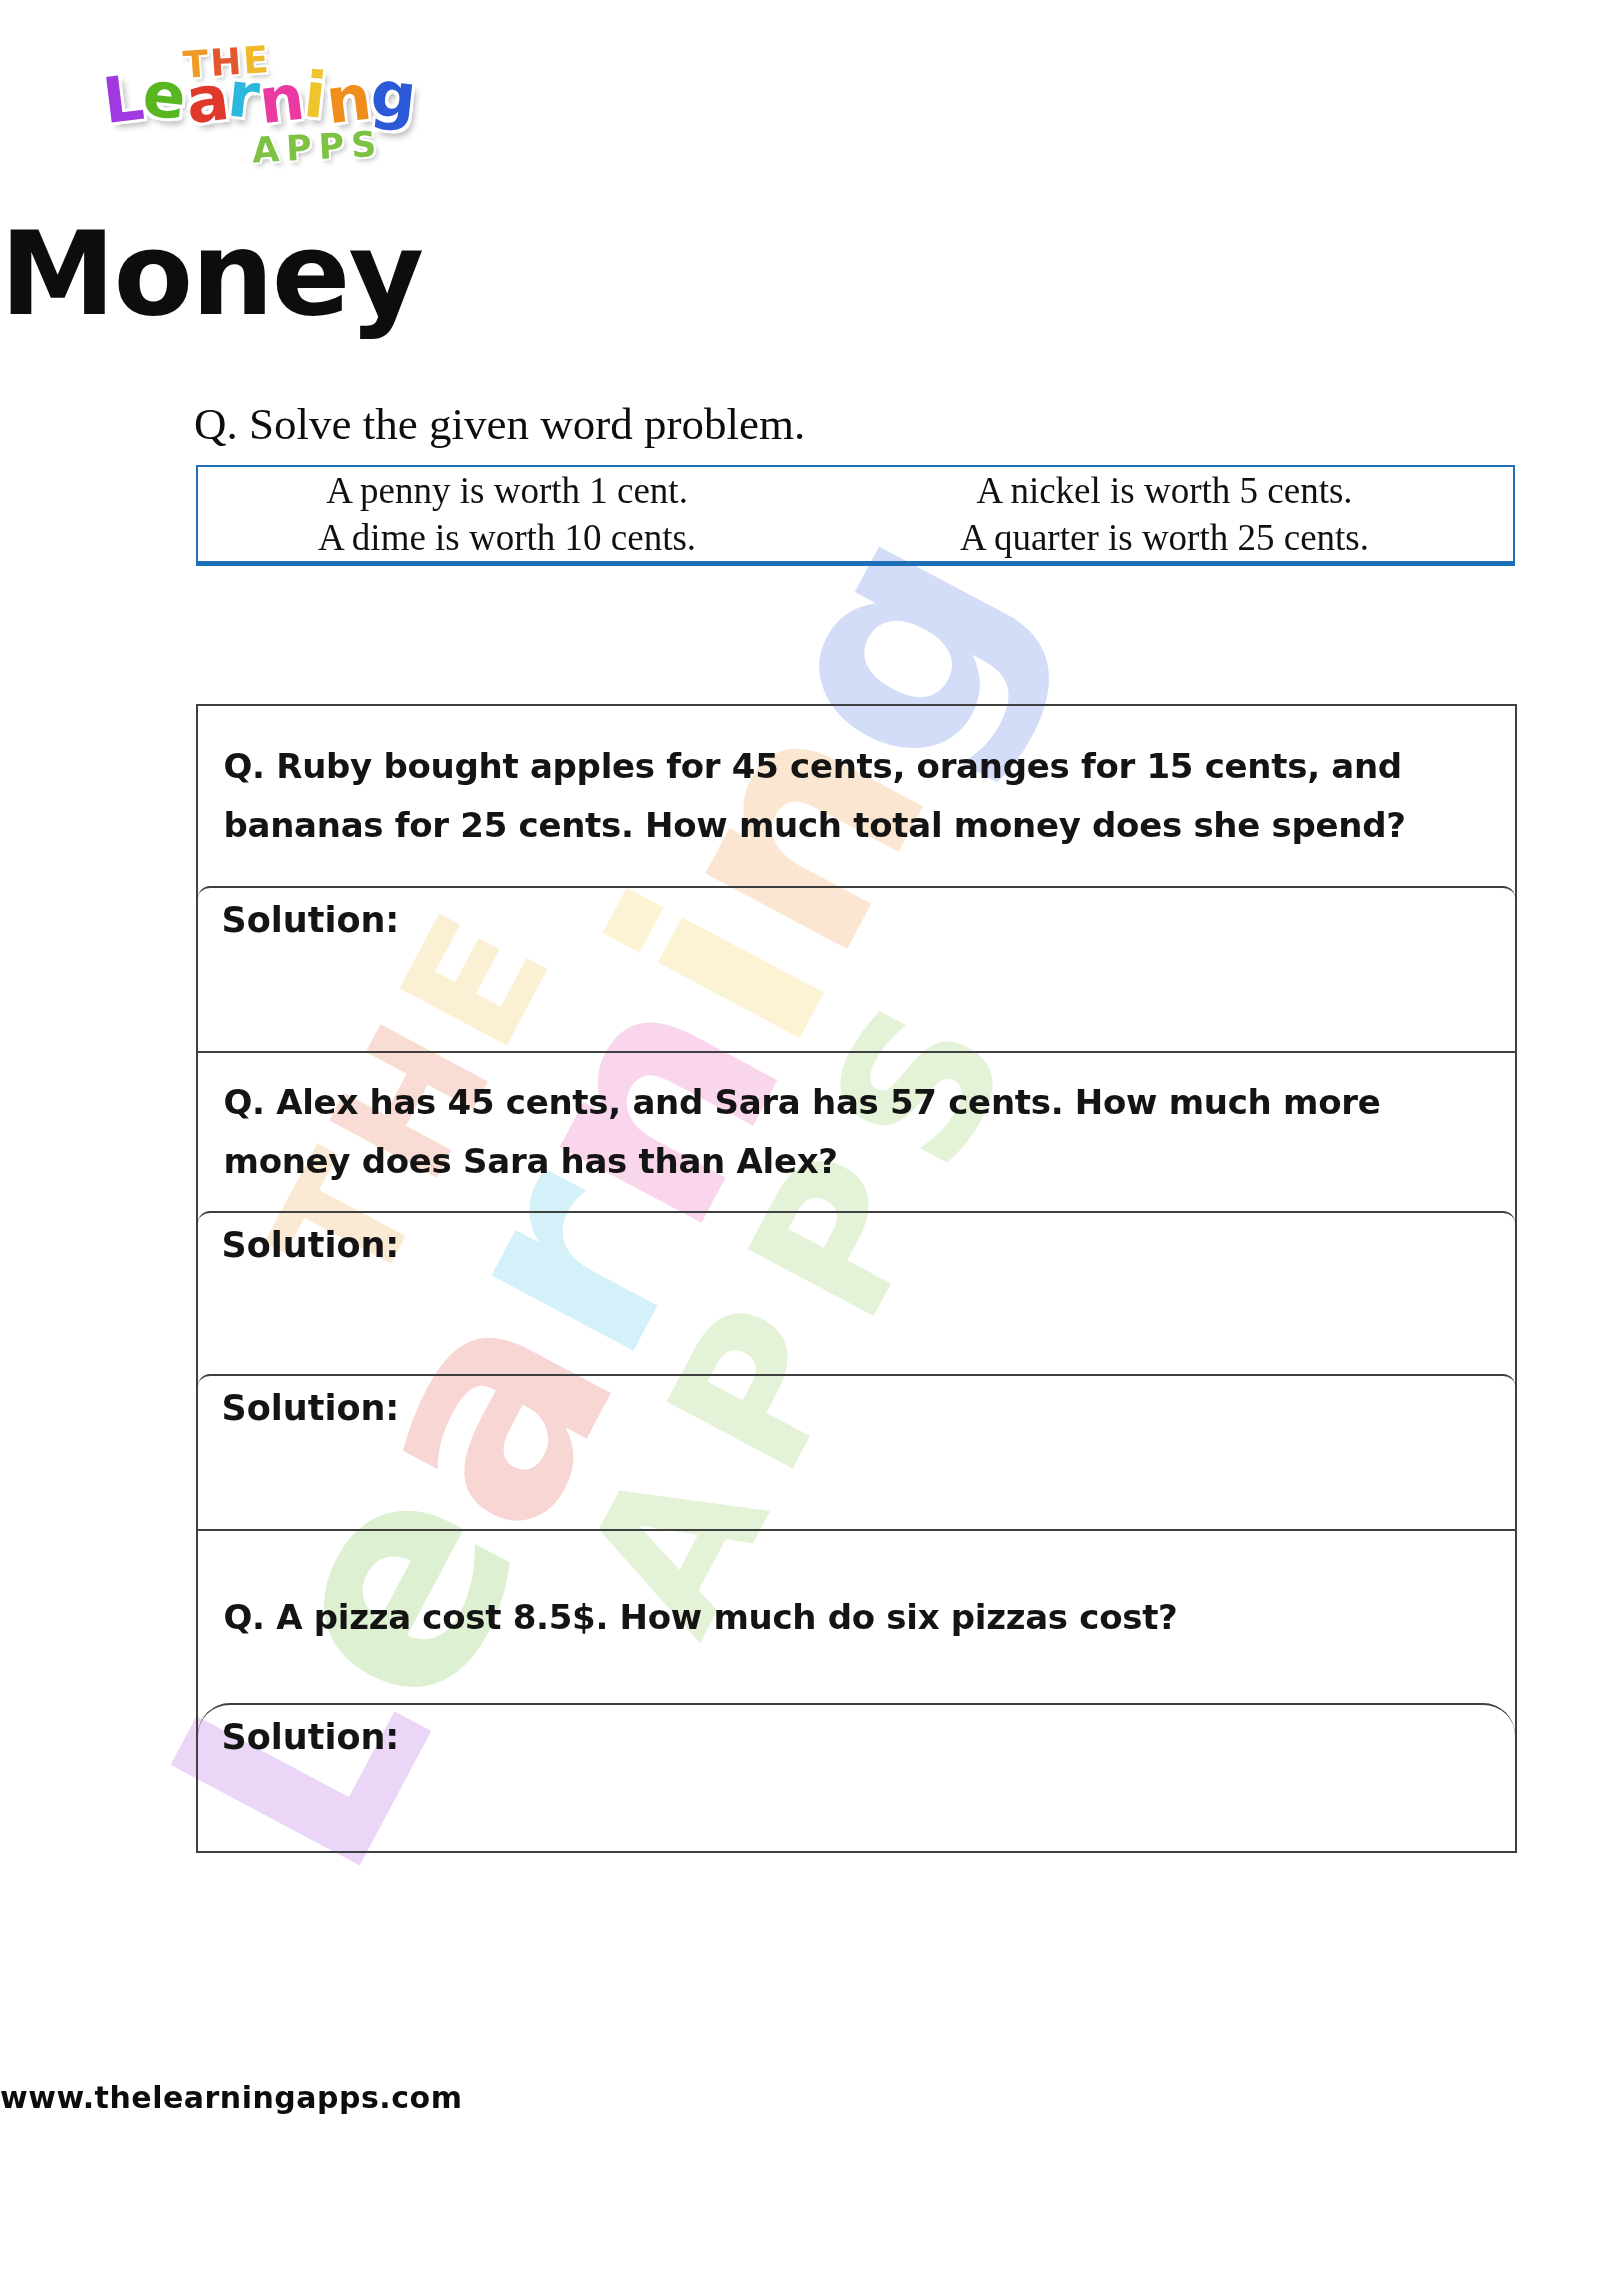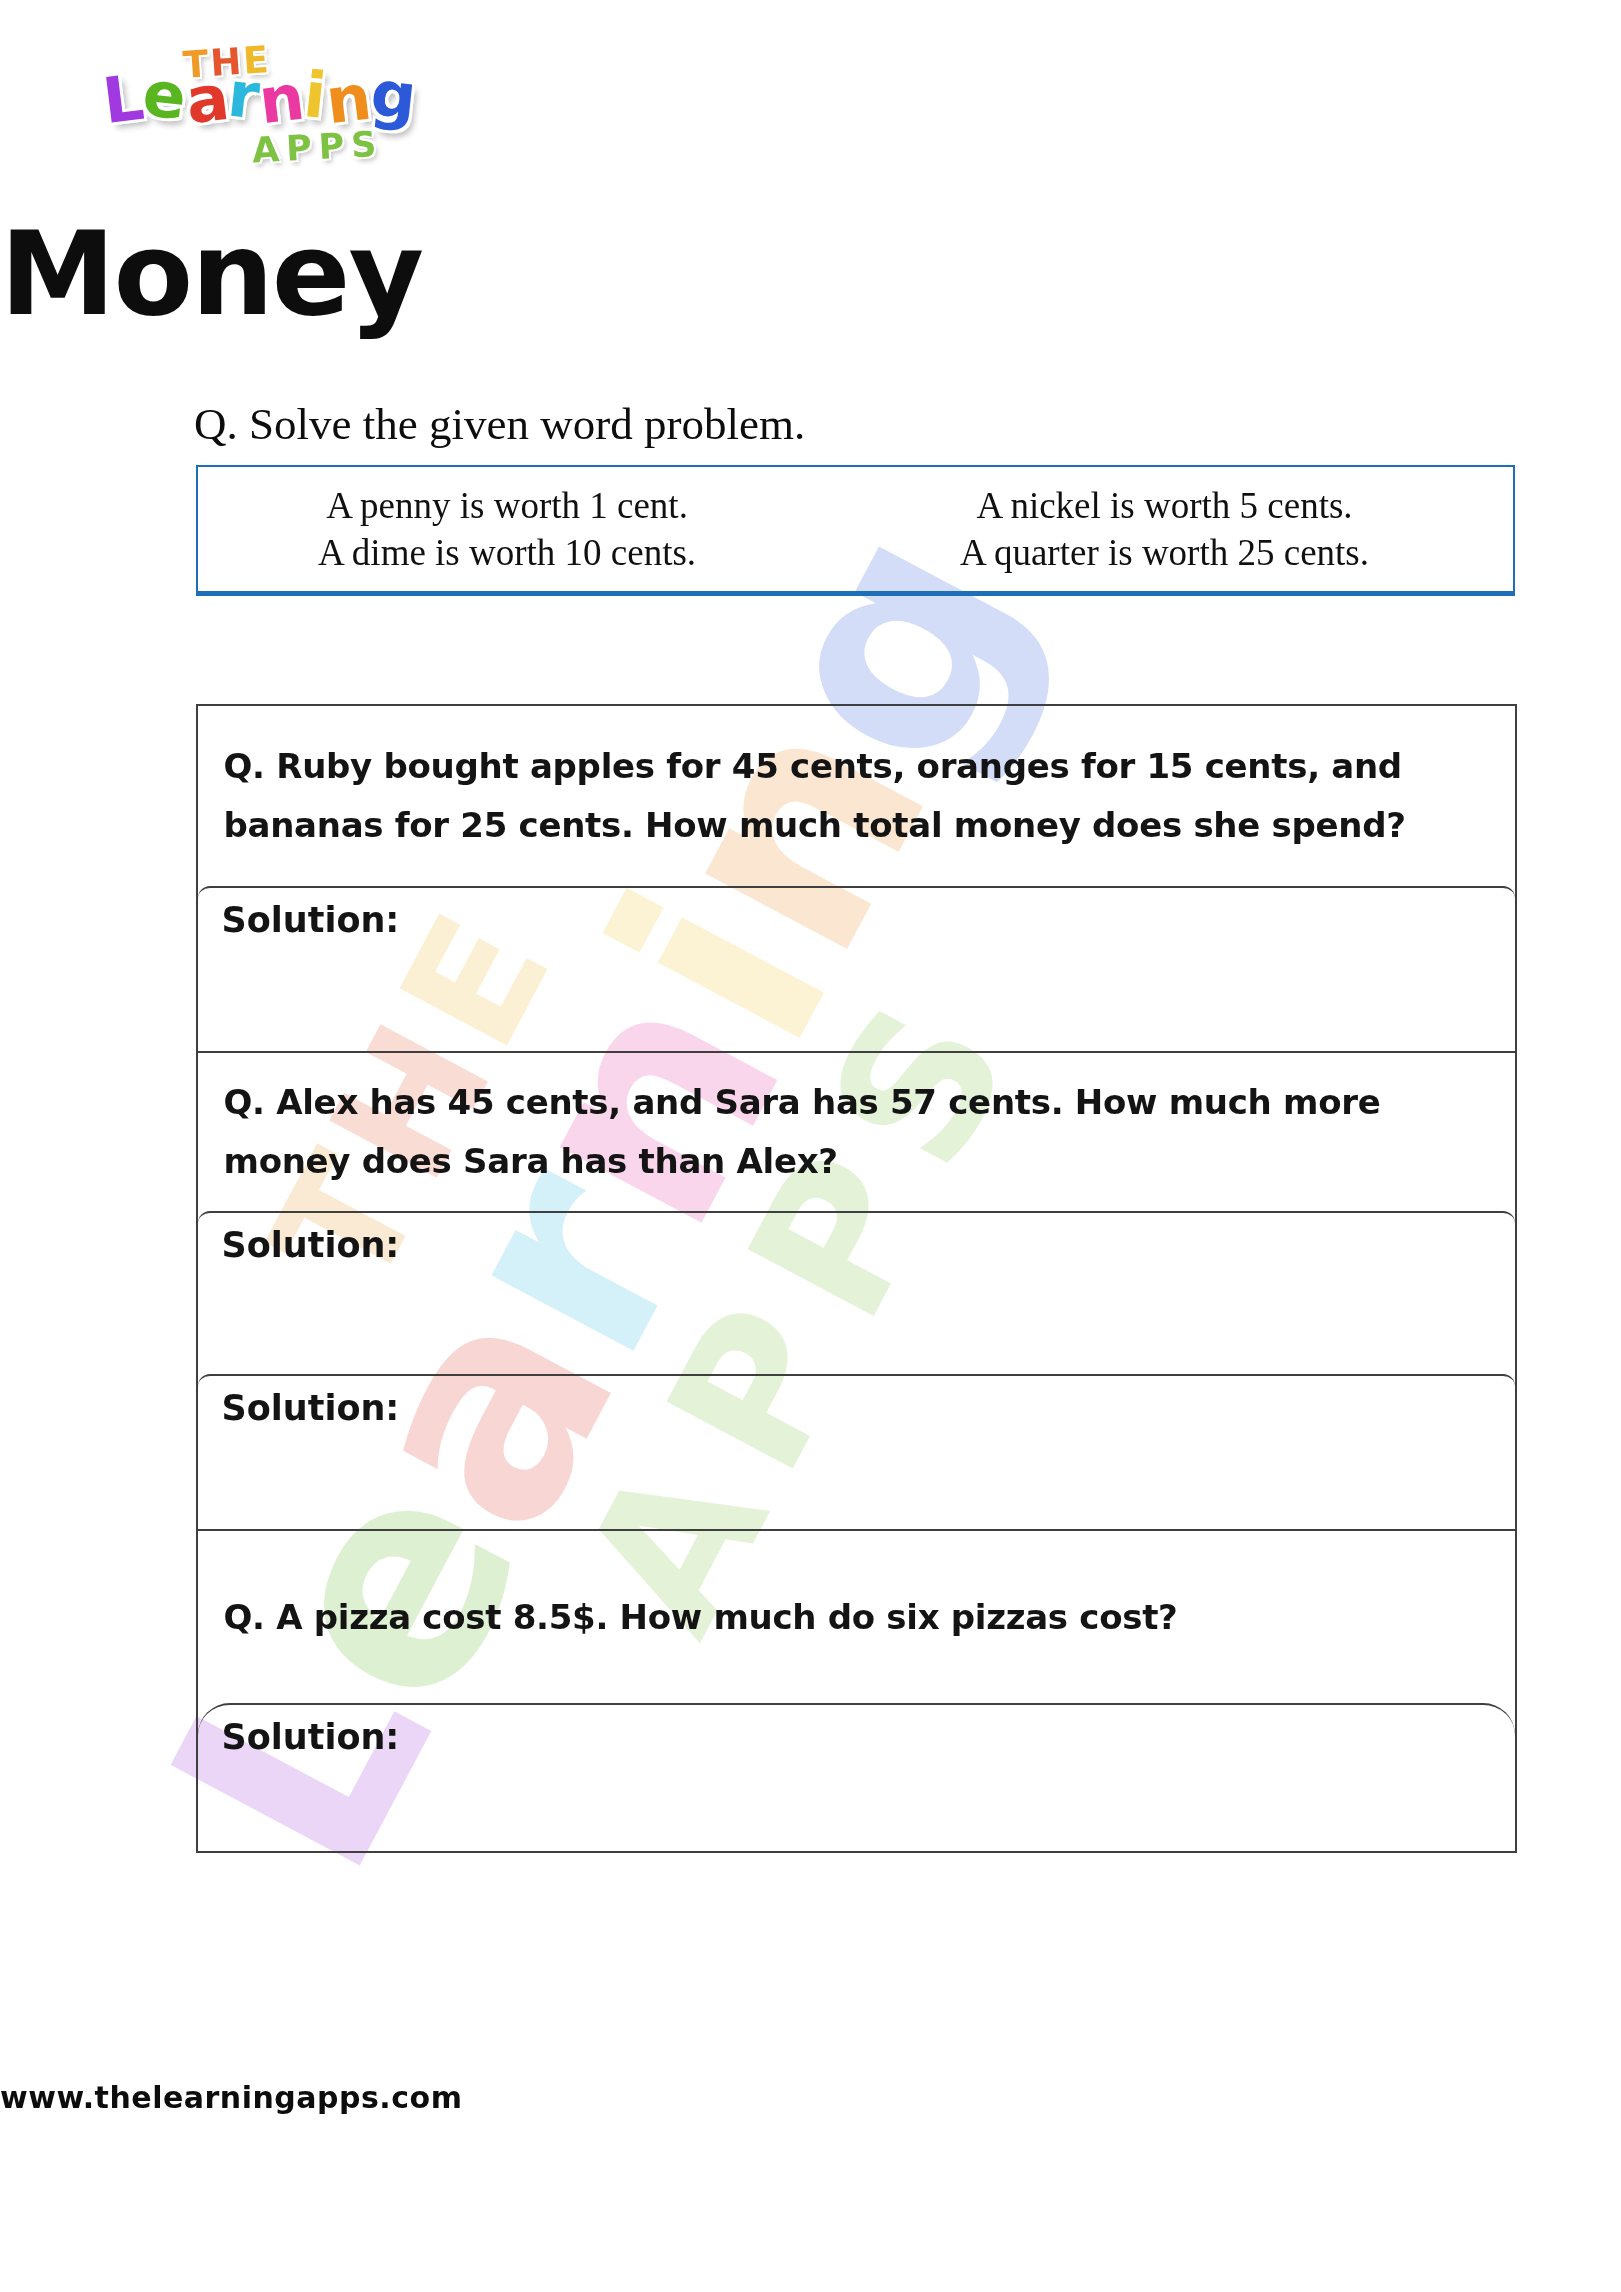--- a/index.html
+++ b/index.html
@@ -62,21 +62,21 @@
     text-align:left; font-size:116px; font-weight:bold;
     letter-spacing:-2px; color:#0d0d0d;
   }
   .instruction {
     position:absolute; left:194px; top:398px; z-index:2;
     font-family:"Liberation Serif", serif; font-size:45px; color:#0d0d0d;text-align:right;
   }
 
   
   .info-box {
-    position:absolute; left:196px; top:465px; width:1319px; height:131px; z-index:2;
+    position:absolute; left:196px; top:465px; width:1319px; height:101px; z-index:2;
     border:2.9px solid #1d70b8; border-bottom-width:5.9px;
     display:grid; grid-template-columns:47% 53%;
     align-content:center; row-gap:3.9px;
     font-family:"Liberation Serif", serif; font-size:37px; color:#101010;
     text-align:center; background:transparent;
   }
 
   
   .problems {
     position:absolute; left:196px; top:704px; width:1321px; z-index:1;

